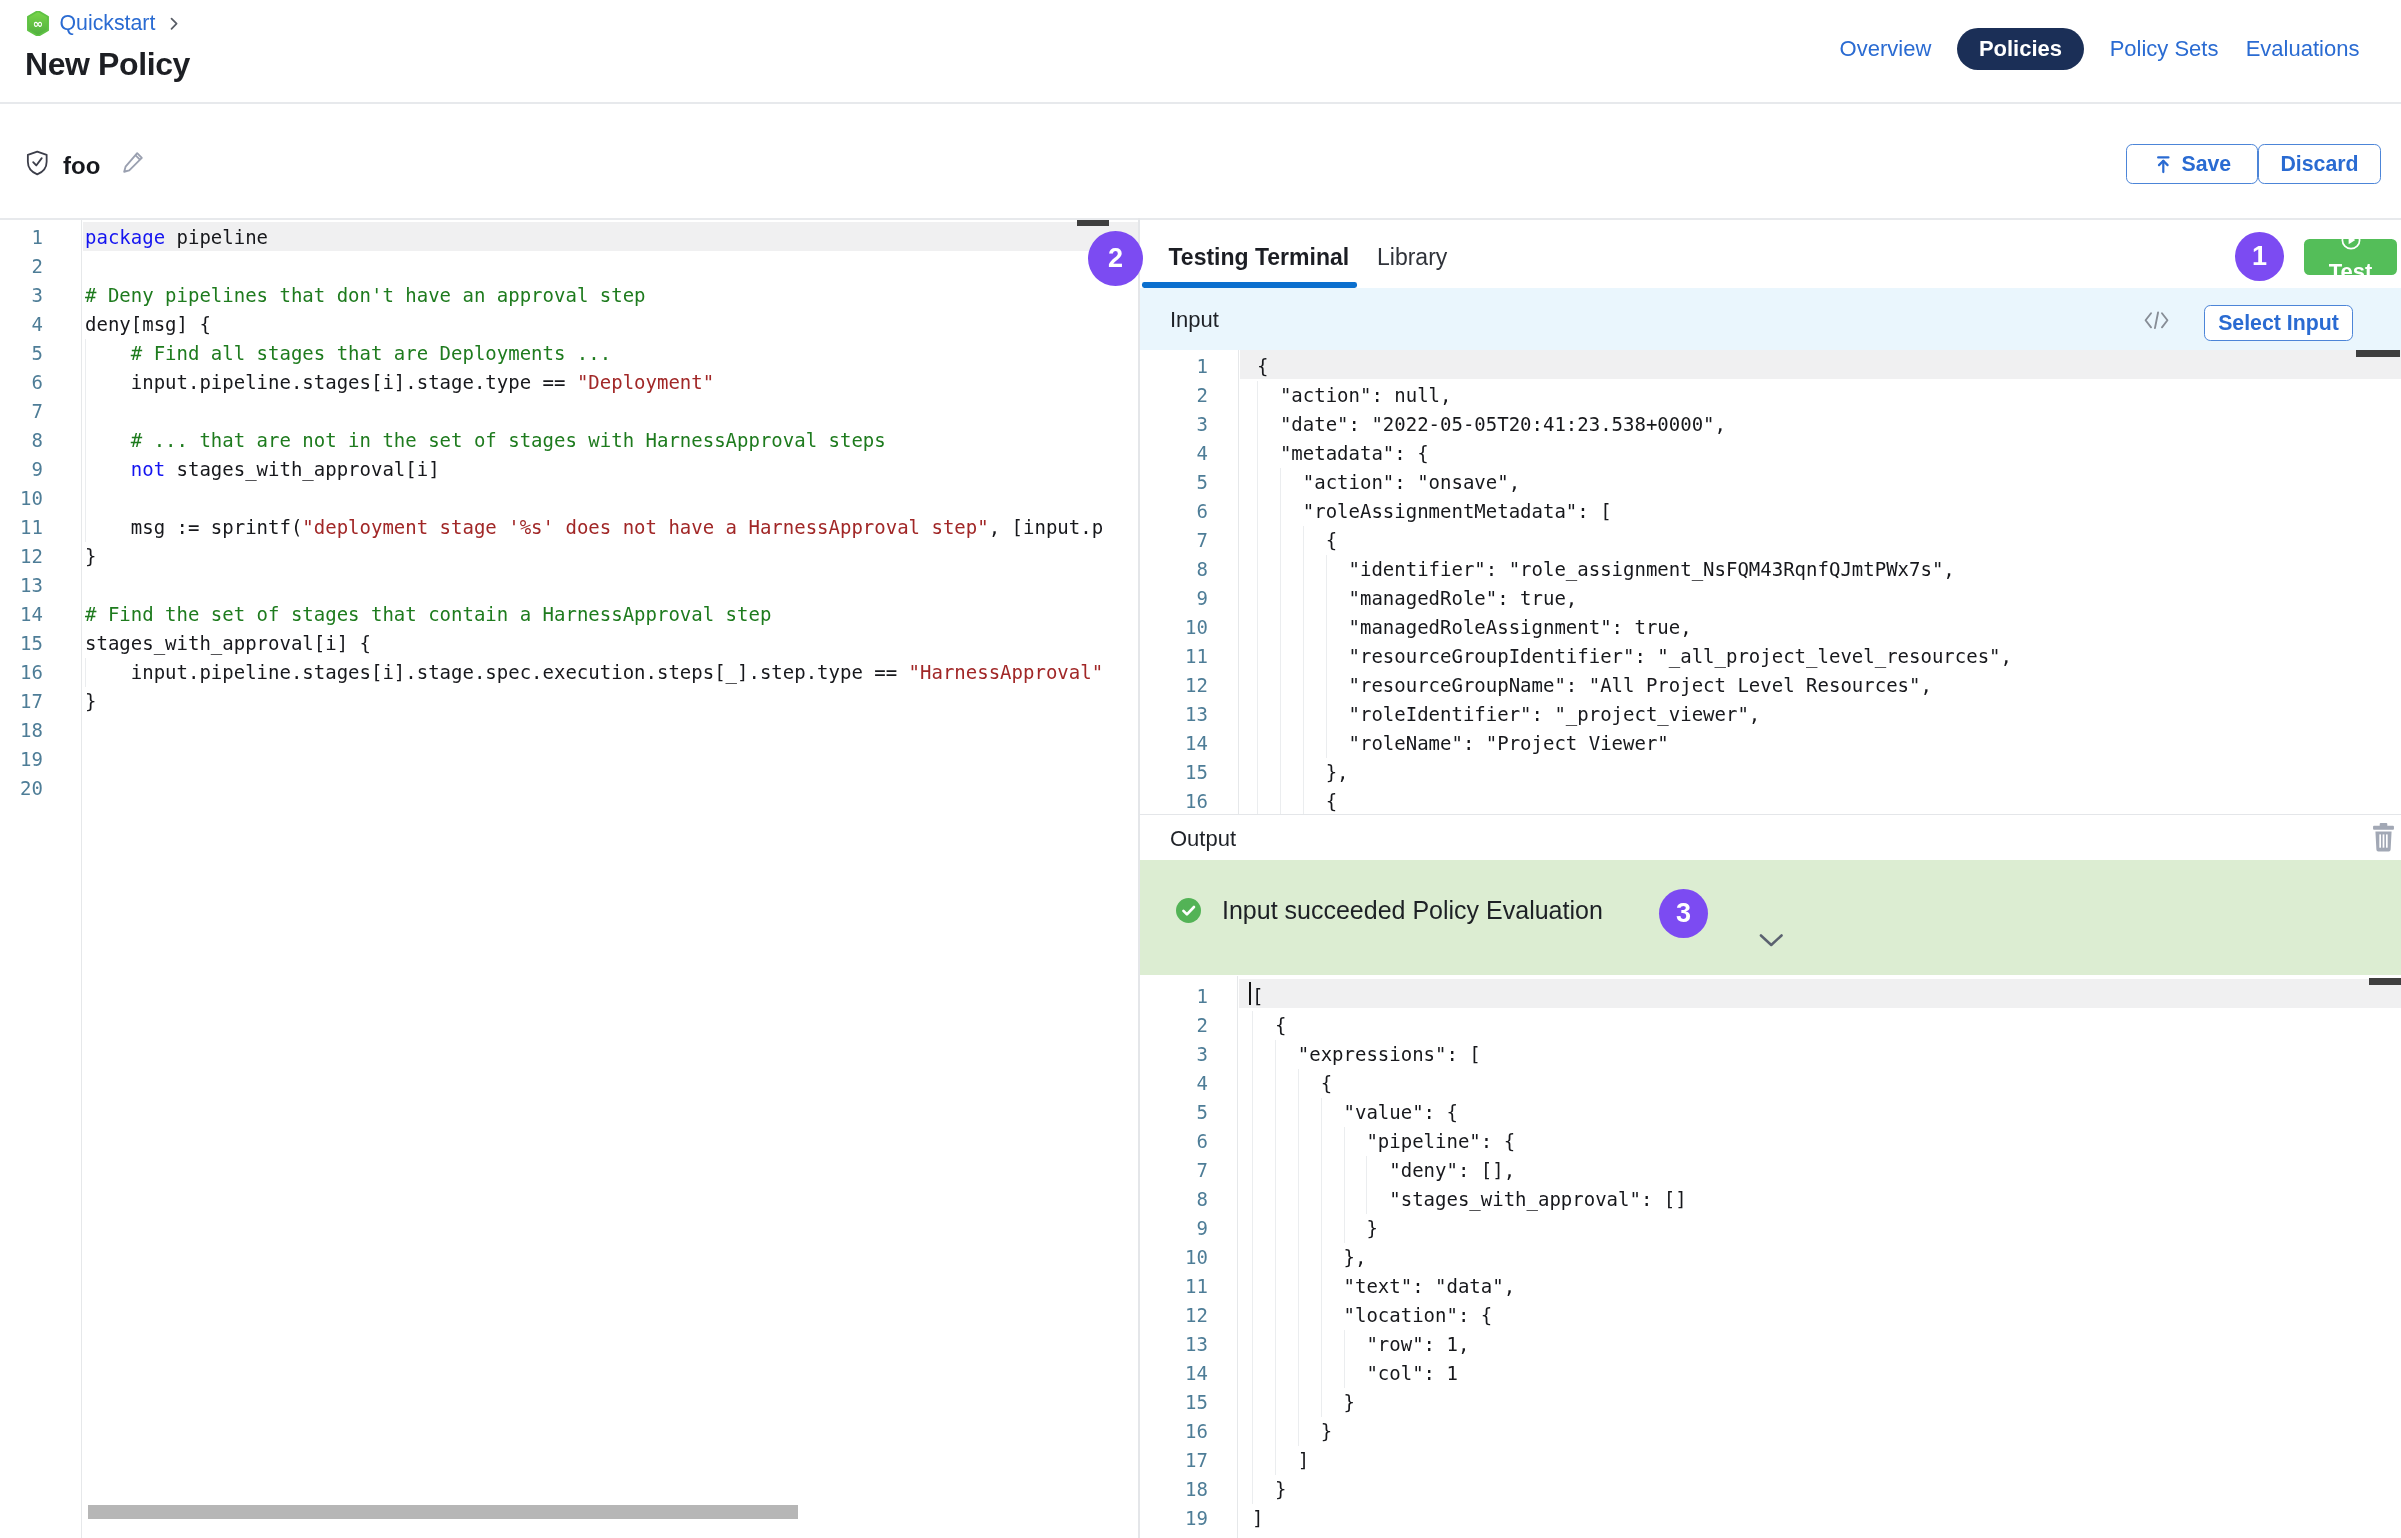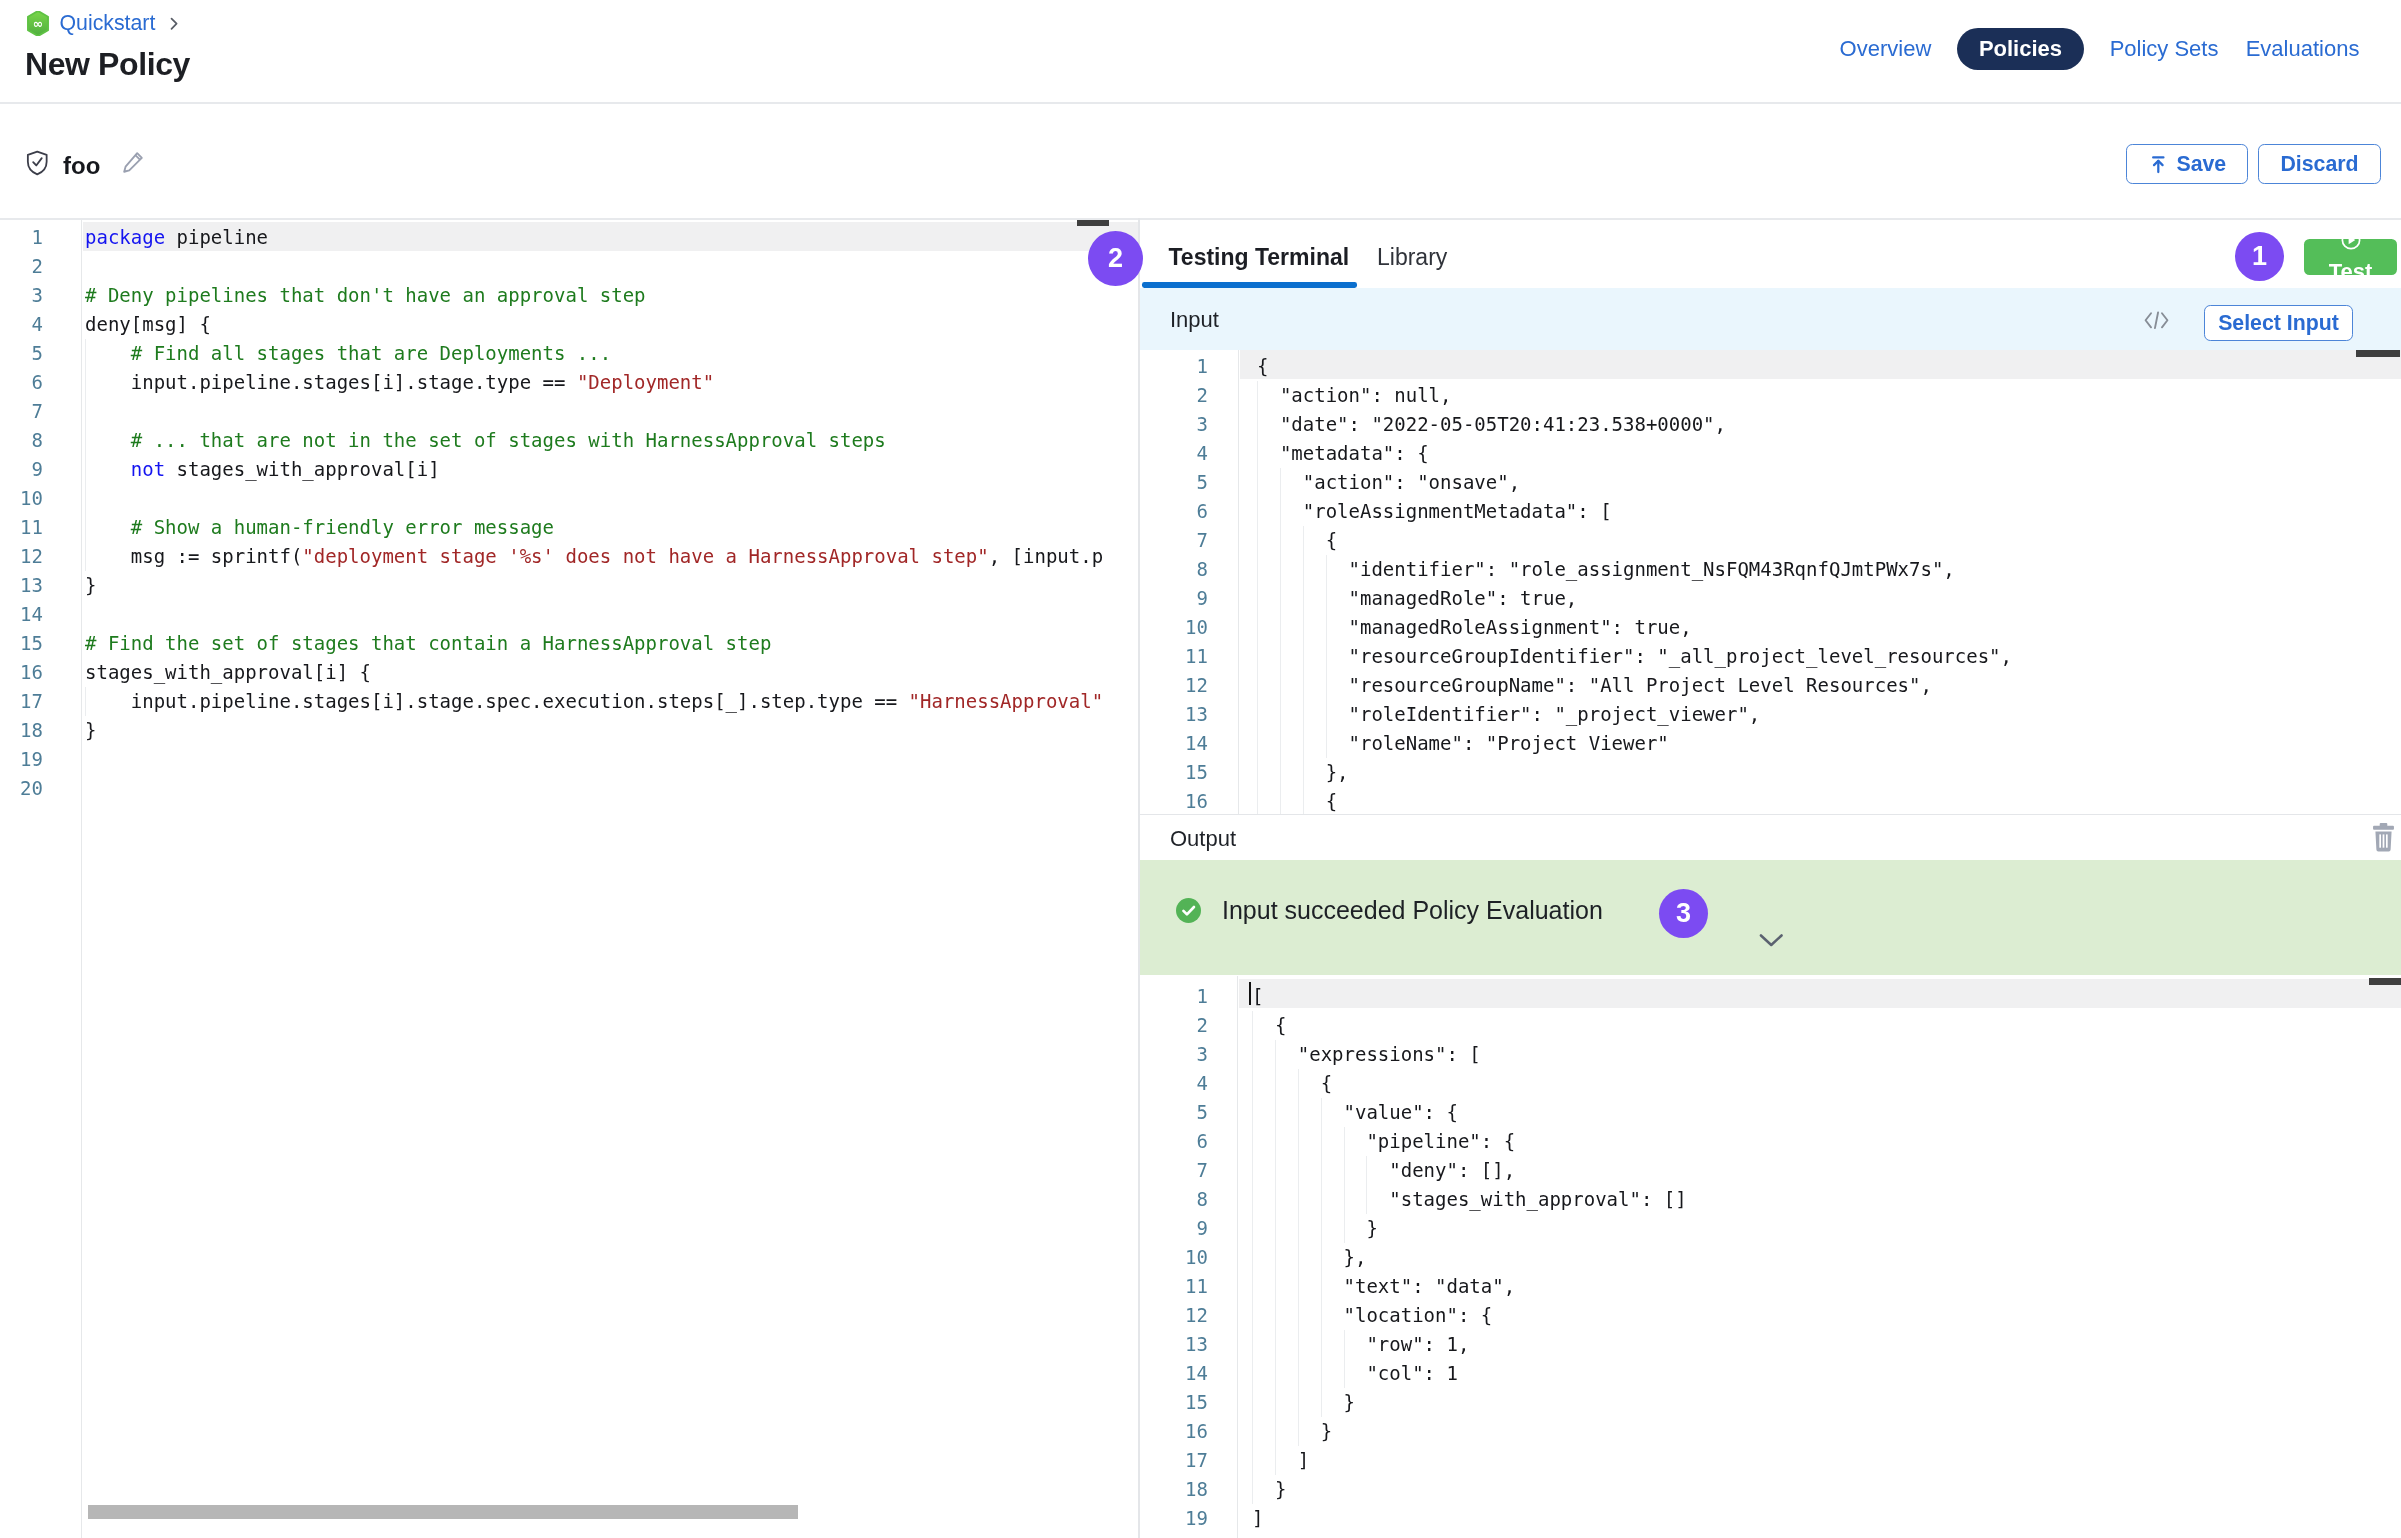--- a/index.html
+++ b/index.html
@@ -92,21 +92,21 @@
 <div class="abs policy-name" style="left:63px;top:152px;">foo</div>
 <div class="abs" style="left:120px;top:149px;cursor:pointer;">
   <span>
     <svg width="26" height="26" viewBox="0 0 28 28">
       <path d="M18.5 4.5 L23.5 9.5 L10 23 L4.5 24.5 L6 19 Z" fill="none" stroke="#9aa0b0" stroke-width="2" stroke-linejoin="round"></path>
       <line x1="16.5" y1="6.5" x2="21.5" y2="11.5" stroke="#9aa0b0" stroke-width="2"></line>
     </svg>
   </span>
 </div>
 
-<div class="abs btn-outline" style="left:2126px;top:144px;width:122px;height:40px;">
+<div class="abs btn-outline" style="left:2126px;top:144px;width:132px;height:40px;">
   <span style="display:inline-flex;">
     <svg width="20.6" height="20.6" viewBox="0 0 24 24">
       <line x1="6" y1="4" x2="18" y2="4" stroke="#2a6bd2" stroke-width="2.6" stroke-linecap="round"></line>
       <line x1="12" y1="8" x2="12" y2="21" stroke="#2a6bd2" stroke-width="2.6" stroke-linecap="round"></line>
       <polyline points="7,13 12,8 17,13" fill="none" stroke="#2a6bd2" stroke-width="2.6" stroke-linecap="round" stroke-linejoin="round"></polyline>
     </svg>
   </span>
   <span>Save</span>
 </div>
 <div class="abs btn-outline" style="left:2258px;top:144px;width:123px;height:40px;">
@@ -145,21 +145,20 @@
       <div class="cl"><span class="kw">package</span><span> pipeline</span></div>
       <div class="cl"><span></span></div>
       <div class="cl"><span class="com"># Deny pipelines that don't have an approval step</span></div>
       <div class="cl"><span>deny[msg] {</span></div>
       <div class="cl"><span class="ig" style="width: 4ch;"></span><span class="com"># Find all stages that are Deployments ...</span></div>
       <div class="cl"><span class="ig" style="width: 4ch;"></span><span>input.pipeline.stages[i].stage.type == </span><span class="str">"Deployment"</span></div>
       <div class="cl"><span class="ig" style="width: 4ch;"></span><span></span></div>
       <div class="cl"><span class="ig" style="width: 4ch;"></span><span class="com"># ... that are not in the set of stages with HarnessApproval steps</span></div>
       <div class="cl"><span class="ig" style="width: 4ch;"></span><span class="kw">not</span><span> stages_with_approval[i]</span></div>
       <div class="cl"><span class="ig" style="width: 4ch;"></span><span></span></div>
-      <div class="cl"><span class="ig" style="width: 4ch;"></span><span class="com"># Show a human-friendly error message</span></div>
       <div class="cl"><span class="ig" style="width: 4ch;"></span><span>msg := sprintf(</span><span class="str">"deployment stage '%s' does not have a HarnessApproval step"</span><span>, [input.p</span></div>
       <div class="cl"><span>}</span></div>
       <div class="cl"><span></span></div>
       <div class="cl"><span class="com"># Find the set of stages that contain a HarnessApproval step</span></div>
       <div class="cl"><span>stages_with_approval[i] {</span></div>
       <div class="cl"><span class="ig" style="width: 4ch;"></span><span>input.pipeline.stages[i].stage.spec.execution.steps[_].step.type == </span><span class="str">"HarnessApproval"</span></div>
       <div class="cl"><span>}</span></div>
       <div class="cl"><span></span></div>
     </div>
   <div class="abs dark-frag" style="left:1077px;top:0;width:32px;height:6.3px;"></div>

